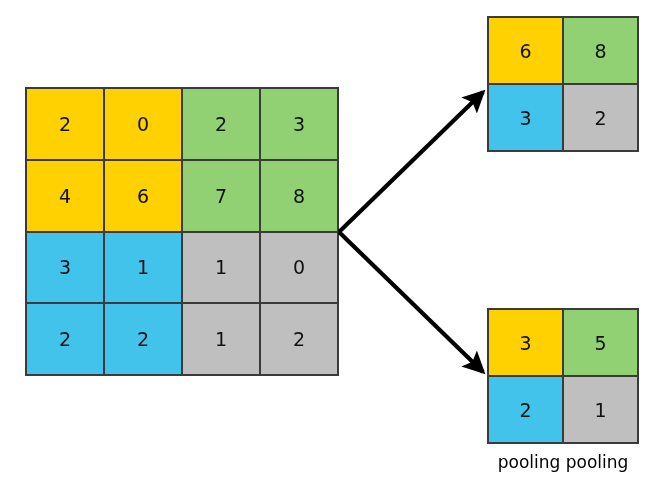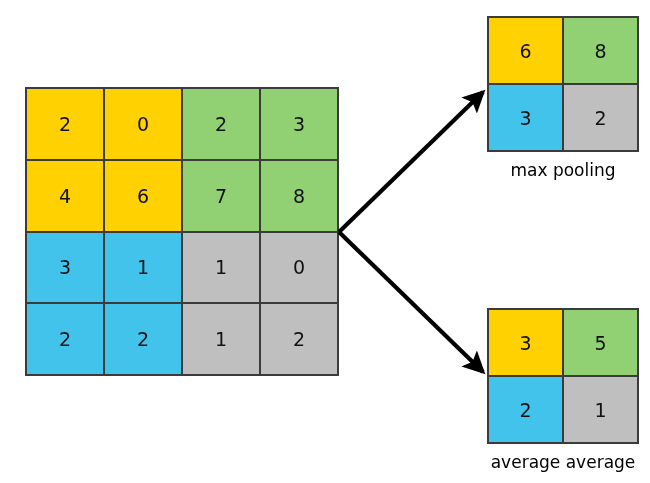--- a/index.html
+++ b/index.html
@@ -120,29 +120,28 @@
     <div class="cell c-gray">1</div>
     <div class="cell c-gray">2</div>
   </div>
 
   <div class="grid out-grid" id="max-grid">
     <div class="cell c-yellow">6</div>
     <div class="cell c-green">8</div>
     <div class="cell c-blue">3</div>
     <div class="cell c-gray">2</div>
   </div>
-  <div class="pool-label" id="max-label">max pooling</div>
 
   <div class="grid out-grid" id="avg-grid">
     <div class="cell c-yellow">3</div>
     <div class="cell c-green">5</div>
     <div class="cell c-blue">2</div>
     <div class="cell c-gray">1</div>
   </div>
-  <div class="pool-label" id="avg-label">average average</div>
+  <div class="pool-label" id="avg-label">pooling pooling</div>
 
   <svg id="arrows" viewBox="0 0 650 483">
     <defs>
       <marker id="ah" markerWidth="6" markerHeight="6" refX="4.6" refY="3" orient="auto" markerUnits="strokeWidth">
         <path d="M0,0.35 L5.4,3 L0,5.65 L1.1,3 Z" fill="#000000"></path>
       </marker>
     </defs>
     <line x1="339" y1="232" x2="483" y2="92" stroke="#000000" stroke-width="4.2" marker-end="url(#ah)"></line>
     <line x1="339" y1="232" x2="483" y2="372" stroke="#000000" stroke-width="4.2" marker-end="url(#ah)"></line>
   </svg>

